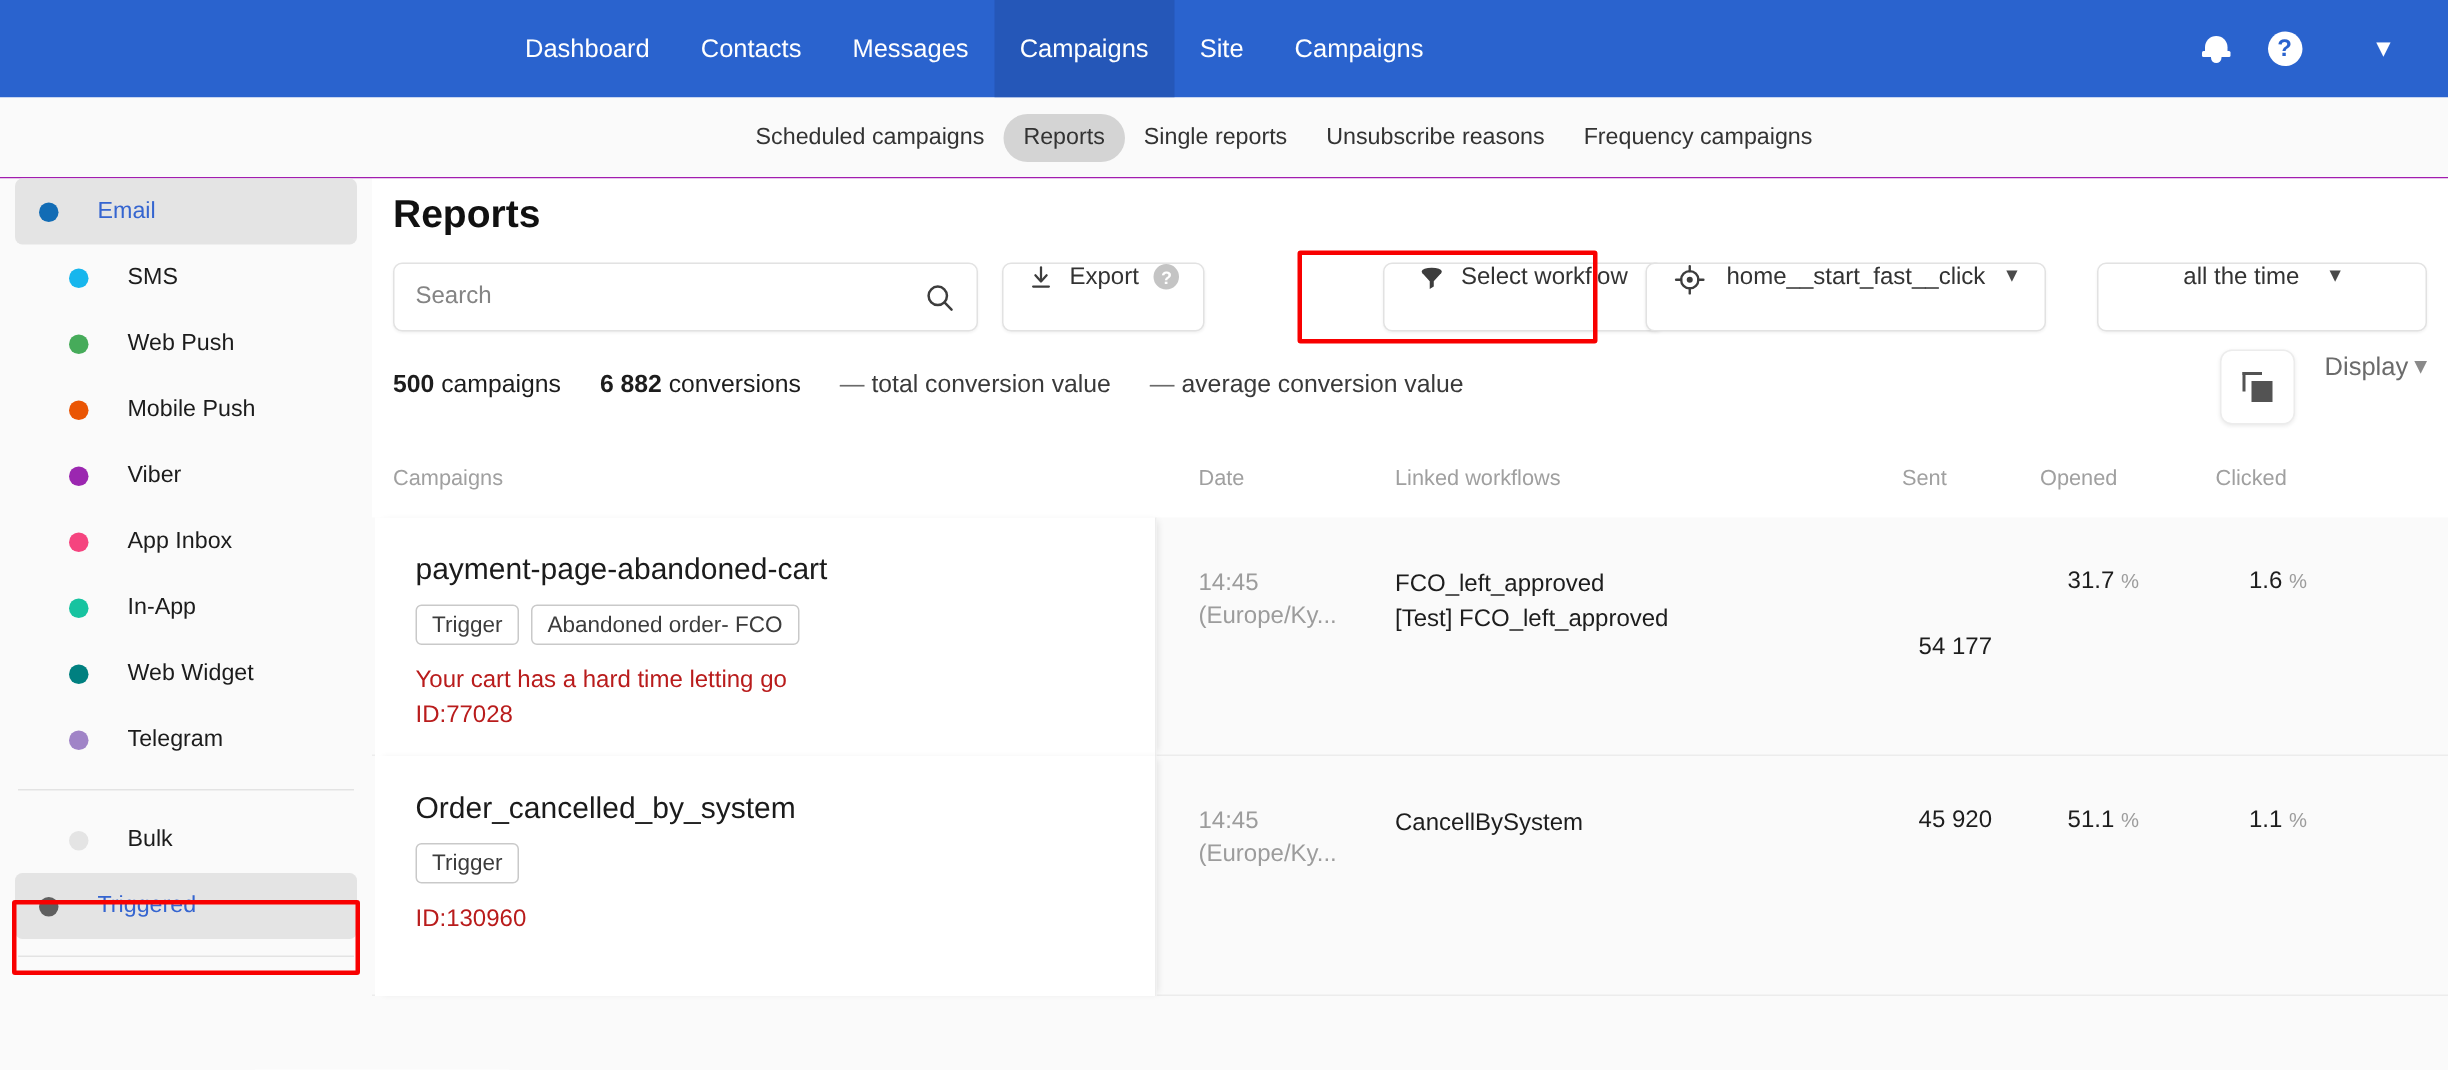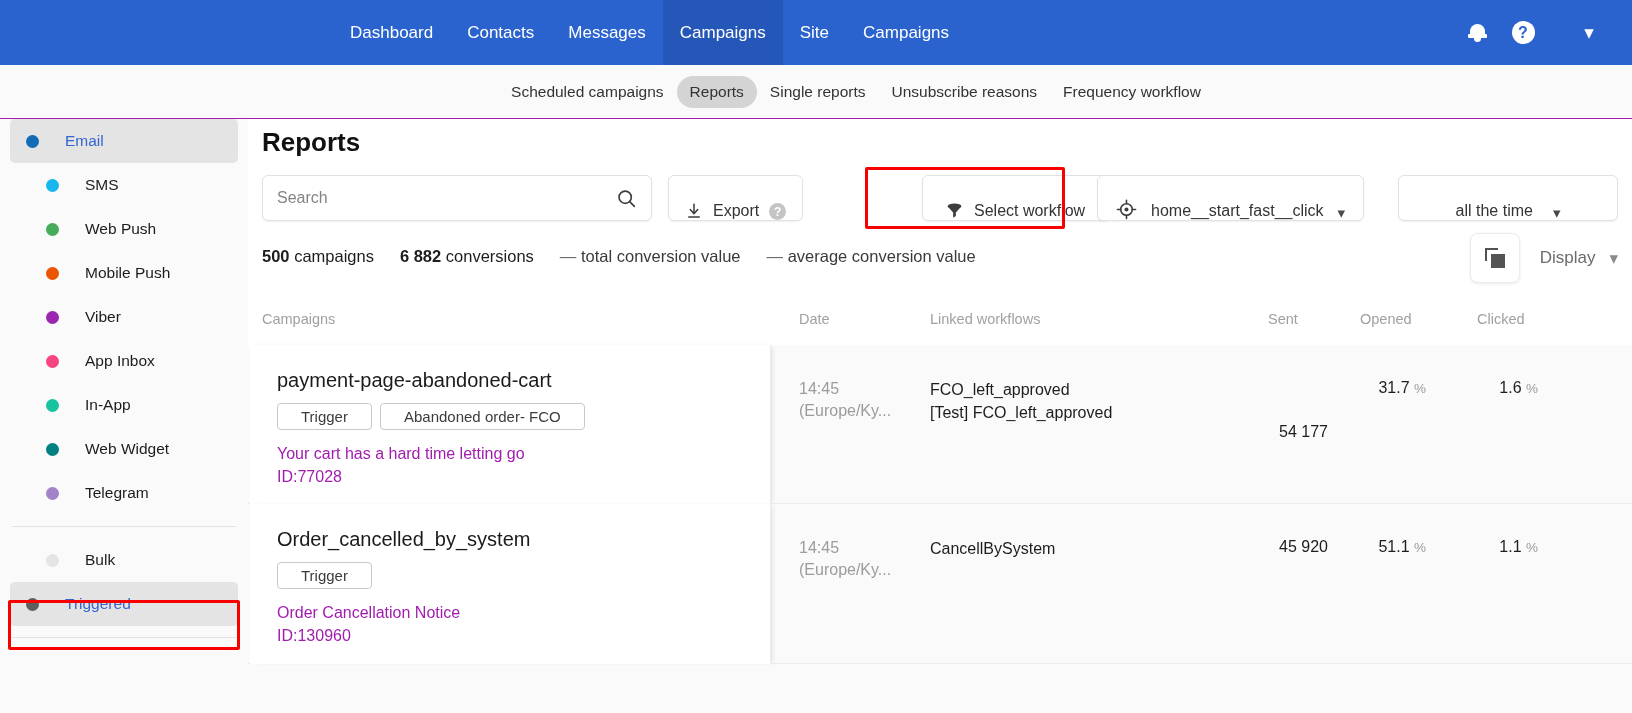--- a/index.html
+++ b/index.html
@@ -97,21 +97,21 @@
     display: flex; align-items: center; padding: 0 14px;
   }
   .search-box input {
     border: none; outline: none; flex: 1; font-size: 16px;
     color: #333; font-family: "Liberation Sans", sans-serif; background: transparent;
   }
   .search-box input::placeholder { color: #848484; }
   .btn {
     background: #fff; border: 1px solid #e2e2e2; border-radius: 6px;
     box-shadow: 0 1px 2px rgba(0,0,0,.06);
-    height: 46px; display: flex; align-items: flex-end; cursor: pointer;
+    height: 46px; display: flex; align-items: flex-start; cursor: pointer;
     padding: 0 16px; gap: 10px; position: absolute;
   }
   .btn-label { font-size: 16px; color: #333; white-space: nowrap; }
   .help-dot {
     width: 17px; height: 17px; border-radius: 50%;
     background: #c4c4c4; color: #fff; font-size: 12px; font-weight: bold;
     display: flex; align-items: center; justify-content: center;
   }
   .chev-dark { color: #4a4a4a; font-size: 15px; line-height: 1; }
 
@@ -130,43 +130,43 @@
   }
   .copy-ic { position: relative; width: 20px; height: 20px; }
   .copy-back {
     position: absolute; left: 0; top: 0; width: 13px; height: 13px;
     border: 2.5px solid #535353; border-right: none; border-bottom: none;
   }
   .copy-front {
     position: absolute; left: 6px; top: 6px; width: 14px; height: 14px;
     background: #535353;
   }
-  .display-btn { display: flex; align-items: center; gap: 14px; padding: 0 14px; height: 46px; cursor: pointer; }
+  .display-btn { display: flex; gap: 4px; padding: 0 14px; height: 46px; cursor: pointer; }
   .display-label { font-size: 17px; color: #6b6b6b; }
 
   
   .thead { position: absolute; top: 192px; left: 0; width: 1384px; height: 34px; }
   .th { position: absolute; font-size: 14.5px; color: #a0a0a0; white-space: nowrap; }
 
   .tbody { position: absolute; top: 226px; left: 0; width: 1384px; height: 368px; background: #fafafa; }
   .row { position: relative; width: 1384px; border-bottom: 1px solid #ececec; }
   .row-left {
     position: absolute; left: 2px; top: 0; width: 521px;
     background: #ffffff; border-right: 1px solid #ededed;
     box-shadow: 3px 0 5px -2px rgba(0,0,0,.12);
     padding: 24px 0 20px 27px;
   }
   .camp-name { font-size: 20px; color: #1b1b1b; margin-bottom: 11px; }
   .tags { display: flex; gap: 8px; margin-bottom: 12px; }
   .tag {
     border: 1px solid #c9c9c9; border-radius: 4px;
-    padding: 4px 23px; font-size: 15px; color: #3c3c3c; background: #fff;
+    padding: 4px 10px; font-size: 15px; color: #3c3c3c; background: #fff;
     white-space: nowrap;
   }
-  .camp-sub { font-size: 16px; color: #a21caf; line-height: 1.45; }
+  .camp-sub { font-size: 16px; color: #b91c1c; line-height: 1.45; }
   .cell { position: absolute; font-size: 16px; color: #1d1d1d; }
   .cell.date { color: #9c9c9c; line-height: 1.4; }
   .cell.wf { line-height: 1.45; }
   .pct-sym { color: #9c9c9c; font-size: 13.5px; }
 </style>
 </head>
 <body>
 
 <div class="topnav">
   <div class="topnav-links">
@@ -193,21 +193,21 @@
     </div>
   </div>
 </div>
 
 <div class="subnav">
   <div class="subnav-inner">
     <div class="subnav-item">Scheduled campaigns</div>
     <div class="subnav-item active">Reports</div>
     <div class="subnav-item">Single reports</div>
     <div class="subnav-item">Unsubscribe reasons</div>
-    <div class="subnav-item">Frequency workflow</div>
+    <div class="subnav-item">Frequency campaigns</div>
   </div>
 </div>
 
 <div class="sidebar">
   <div class="side-item active">
     <span class="side-dot" style="background:#126cb5"></span>
     <span class="side-label">Email</span>
   </div>
   <div class="side-item">
     <span class="side-dot" style="background:#17b6ed"></span>
@@ -370,21 +370,20 @@
         <span class="pct-sym">%</span>
       </div>
     </div>
 
     <div class="row" style="height:160px;">
       <div class="row-left" style="height:160px;">
         <div class="camp-name">Order_cancelled_by_system</div>
         <div class="tags">
           <span class="tag">Trigger</span>
         </div>
-        <div class="camp-sub">Order Cancellation Notice</div>
         <div class="camp-sub">ID:130960</div>
       </div>
       <div class="cell date" style="left:551px; top:33px;">
         <div>14:45</div>
         <div>(Europe/Ky...</div>
       </div>
       <div class="cell wf" style="left:682px; top:33px;">
         <div>CancellBySystem</div>
       </div>
       <div class="cell" style="left:1000px; top:34px; width:80px; text-align:right;">45 920</div>

